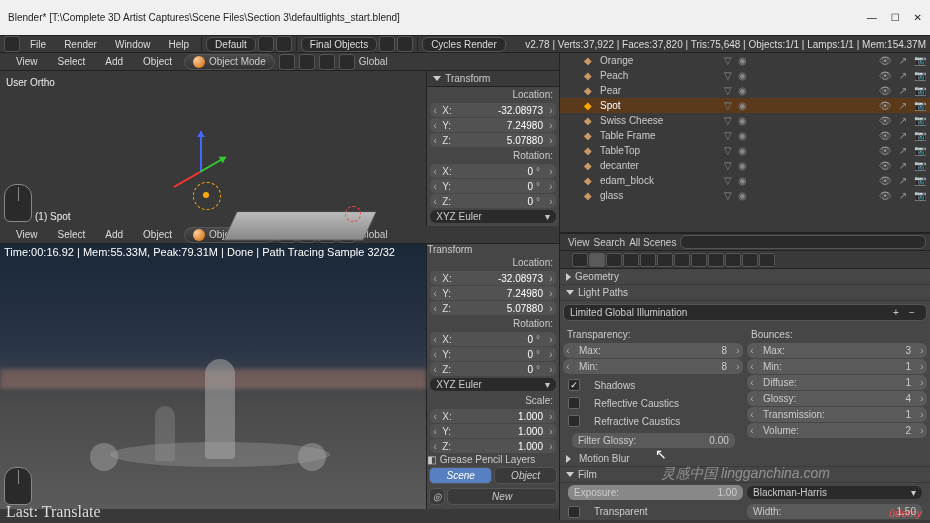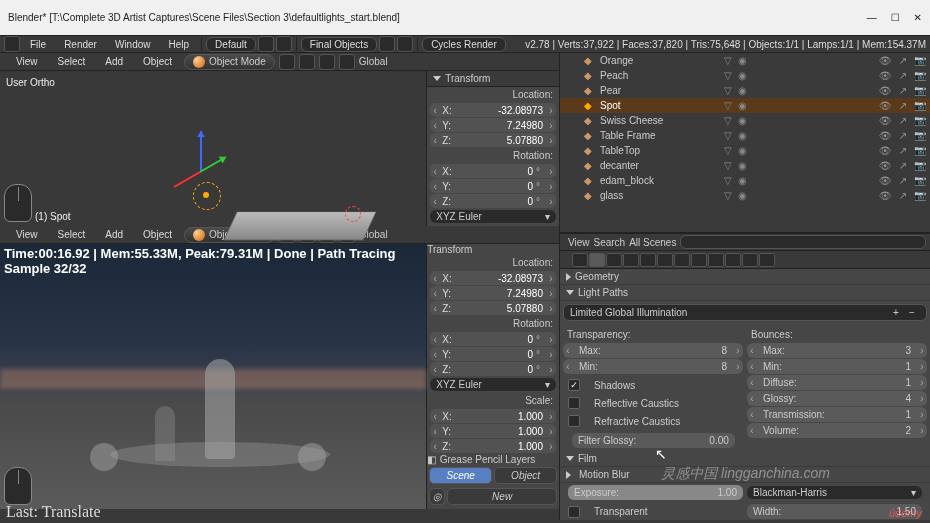--- a/index.html
+++ b/index.html
@@ -41,21 +41,21 @@
 .nregion .panel-hdr .tri { display:inline-block; width:0; height:0; border-left:4px solid transparent; border-right:4px solid transparent; border-top:5px solid #ccc; }
 .fieldrow { display: flex; align-items: center; background: #525252; margin: 1px 3px; border-radius: 5px; height: 14px; }
 .fieldrow .arr { width:10px; text-align:center; color:#aaa; }
 .fieldrow .lbl { flex:0 0 14px; color:#ddd; padding-left:2px; }
 .fieldrow .val { flex:1; text-align:right; color:#fff; padding-right:3px; }
 .fieldrow .deg { width:10px; color:#aaa; }
 .rotmode { background:#2a2a2a; margin:2px 3px; border-radius:6px; padding:1px 6px; display:flex; justify-content:space-between; }
 .lbl-plain { color:#ccc; padding:2px 6px;text-align:right; }
 .render-row { display:flex; height:265px; }
 .renderview { width:428px; background:linear-gradient(#1a2838,#2a3548 40%,#4a4a4a 60%,#5a5a5a); position:relative; border-right:1px solid #222; }
-.renderview .stats { position:absolute; top:2px; left:4px; color:#fff; font-size:13px;font-weight:bold; }
+.renderview .stats { position:absolute; top:2px; left:4px; color:#fff; font-size:11px; }
 .scene-sil { position:absolute; bottom:30px; left:70px; right:70px; height:150px; }
 .scene-sil .bottle { position:absolute; left:135px; bottom:20px; width:30px; height:100px; background:#aaa8; border-radius:15px 15px 4px 4px; }
 .scene-sil .plate { position:absolute; left:40px; bottom:12px; width:220px; height:25px; background:#9996; border-radius:50%; }
 .scene-sil .glass { position:absolute; left:85px; bottom:18px; width:20px; height:55px; background:#9995; border-radius:10px 10px 2px 2px; }
 .scene-sil .apple1 { position:absolute; left:20px; bottom:8px; width:28px; height:28px; background:#aaa7; border-radius:50%; }
 .scene-sil .apple2 { position:absolute; right:30px; bottom:8px; width:28px; height:28px; background:#aaa7; border-radius:50%; }
 .scene-sil .horizon { position:absolute; left:-70px; right:-70px; top:40px; height:20px; background:#fa84; filter:blur(2px); }
 .nregion2 { width:132px; background:#464646; overflow:hidden; }
 .greasep { display:flex; gap:2px; padding:2px; }
 .greasep .gbtn { flex:1; background:#3a3a3a; border:1px solid #555; border-radius:5px; text-align:center; padding:2px;font-style:italic; }
@@ -542,27 +542,27 @@
         </div>
       <div class="chkrow" style="width:48%">
           <span class="cb"></span>
           <span>Refractive Caustics</span>
         </div>
       <div class="slider-row" style="width:44%;margin-left:12px">
           <span class="l">Filter Glossy:</span>
           <span class="v">0.00</span>
         </div>
       <div class="prow">
-          <span class="tri"></span>
-          <span>Film</span>
-        </div>
-      <div class="prow">
           <span class="triR"></span>
           <span class="cb"></span>
           <span>Motion Blur</span>
+        </div>
+      <div class="prow">
+          <span class="tri"></span>
+          <span>Film</span>
         </div>
       <div class="filmrow">
         <div class="half">
           <div class="slider-row" style="margin:0">
               <div class="fill" style="width:100%"></div>
               <span class="l">Exposure:</span>
               <span class="v">1.00</span>
             </div>
         </div>
         <div class="half">

